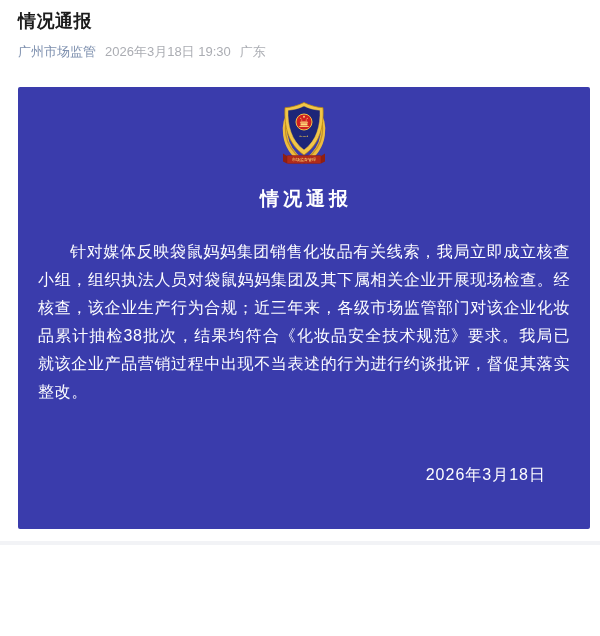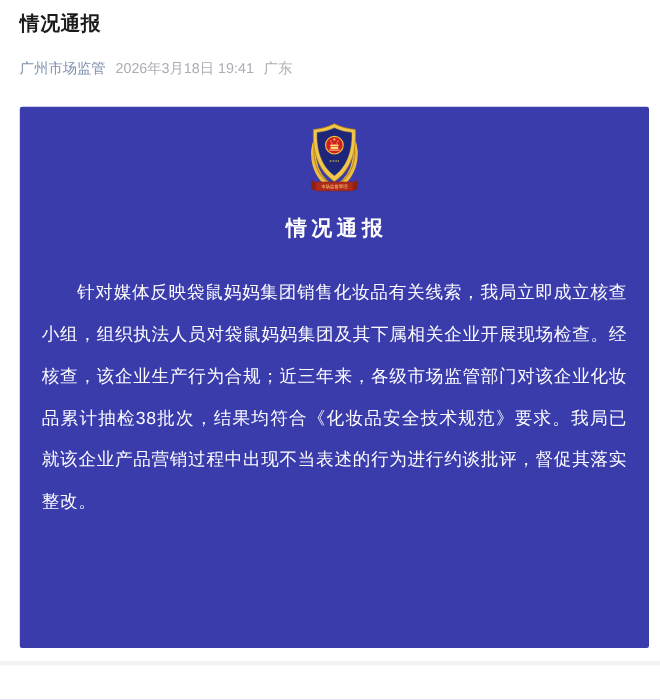--- a/index.html
+++ b/index.html
@@ -13,21 +13,21 @@
 
   .page-title {
     padding: 9px 0 0 18px;
     font-size: 18px;
     font-weight: 700;
     color: #1c1c1c;
     letter-spacing: 0.5px;
   }
 
   .byline {
-    margin: 20px 0 0 18px;
+    margin: 10px 0 0 18px;
     font-size: 13px;
     line-height: 18px;
     display: flex;
     align-items: flex-start;
     gap: 9px;
   }
   .byline .author { color: #7d8fae; cursor: pointer; }
   .byline .meta { color: #abadb3; }
 
   .notice-card {
@@ -49,21 +49,21 @@
     font-weight: 700;
     letter-spacing: 4px;
     text-indent: 4px;
     line-height: 28px;
     color: #ffffff;
   }
 
   .notice-body {
     margin: 25px 20px 12px 20px;
     font-size: 16px;
-    line-height: 38px;
+    line-height: 28px;
     letter-spacing: 0.6px;
     text-align: justify;
     color: #fdfdff;
   }
   .notice-body p { text-indent: 2em; }
 
   .signature-block {
     margin-top: 55px;
     padding-right: 44px;
     text-align: right;
@@ -86,21 +86,21 @@
 </style>
 </head>
 <body>
 
 <div class="page">
 
   <div class="page-title">情况通报</div>
 
   <div class="byline">
     <span class="author">广州市场监管</span>
-    <span class="meta">2026年3月18日 19:41</span>
+    <span class="meta">2026年3月18日 19:30</span>
     <span class="meta">广东</span>
   </div>
 
   <div class="notice-card">
 
     <div class="badge-wrap">
       <svg viewBox="0 0 124 136" xmlns="http://www.w3.org/2000/svg" aria-hidden="true">
 
         <path d="M38,20 C16,46 18,94 58,122" stroke="#eebc3e" stroke-width="9" fill="none" stroke-linecap="round"></path>
         <path d="M86,20 C108,46 106,94 66,122" stroke="#eebc3e" stroke-width="9" fill="none" stroke-linecap="round"></path>
@@ -133,20 +133,21 @@
     </div>
 
     <div class="notice-title">情况通报</div>
 
     <div class="notice-body">
       <p>针对媒体反映袋鼠妈妈集团销售化妆品有关线索，我局立即成立核查小组，组织执法人员对袋鼠妈妈集团及其下属相关企业开展现场检查。经核查，该企业生产行为合规；近三年来，各级市场监管部门对该企业化妆品累计抽检38批次，结果均符合《化妆品安全技术规范》要求。我局已就该企业产品营销过程中出现不当表述的行为进行约谈批评，督促其落实整改。</p>
     </div>
 
     <div class="signature-block">
       <div class="signature-inner">
+        <div>2026年3月18日</div>
       </div>
     </div>
 
   </div>
 
   <div class="bottom-divider"></div>
 
 </div>
 
 </body></html>

